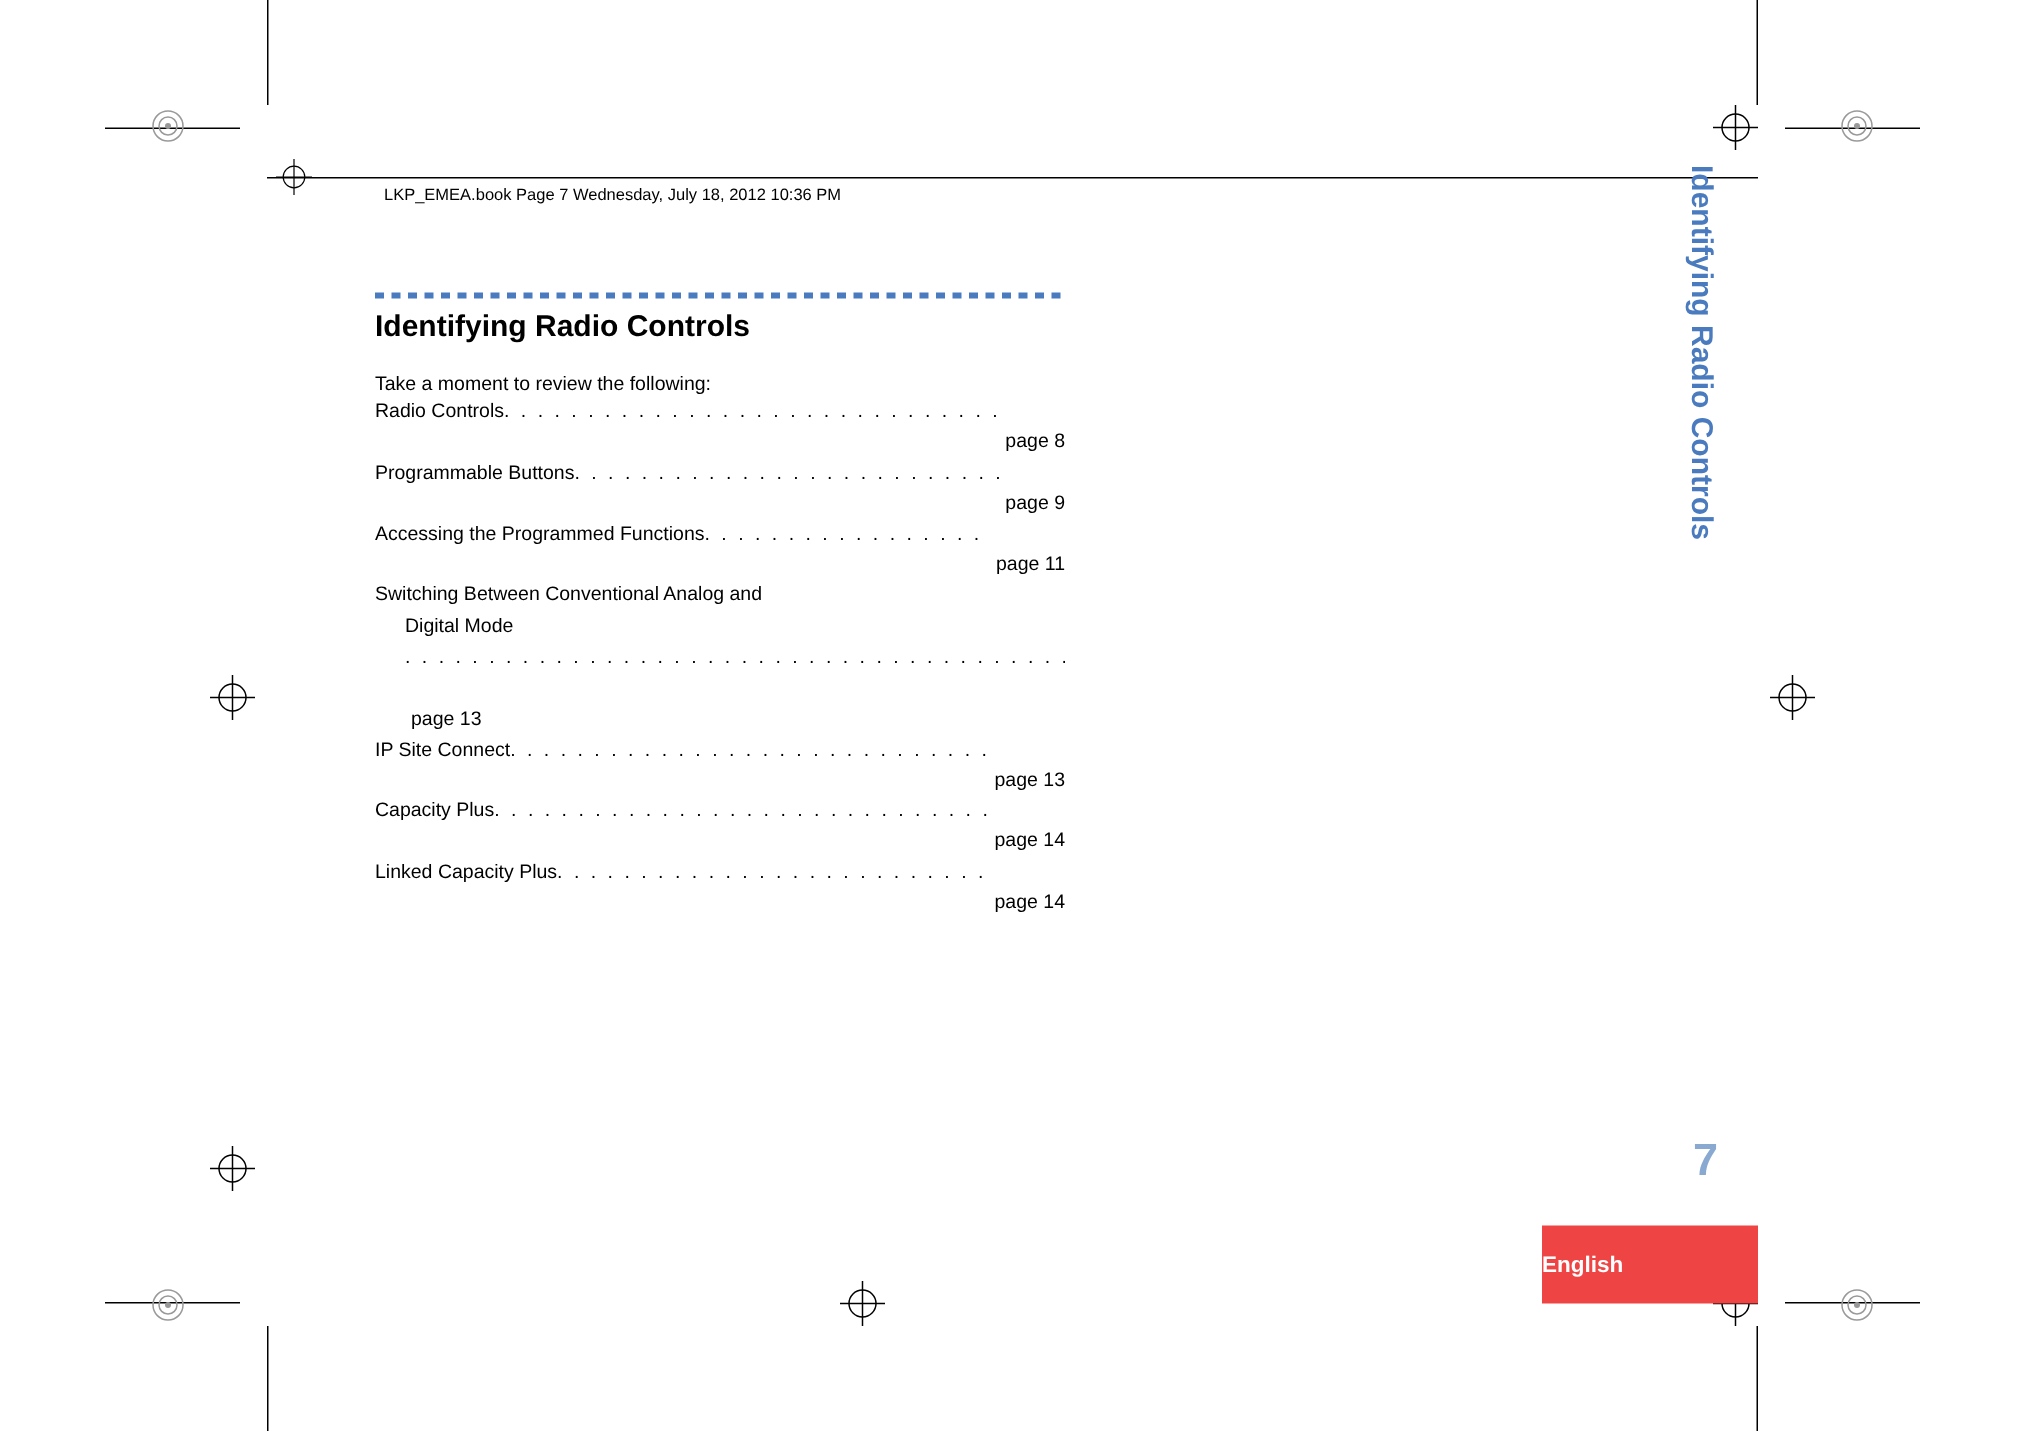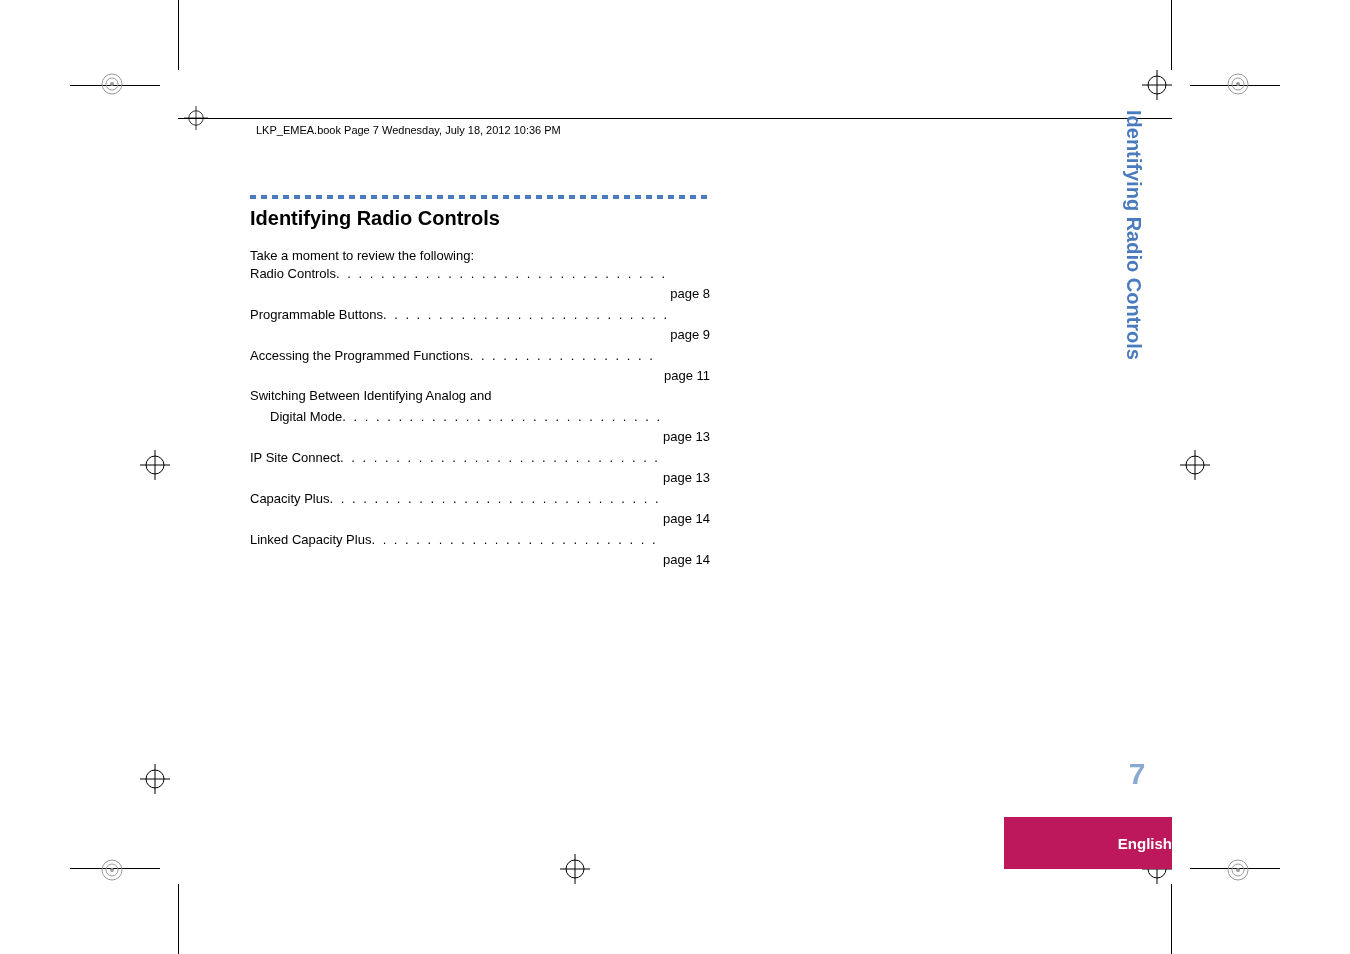--- a/index.html
+++ b/index.html
@@ -85,21 +85,21 @@
       color: #000;
       margin-bottom: 1px;
     }
     .toc-line {
       font-size: 13px;
       color: #000000;
       line-height: 1.6;
       display: flex;
       white-space: nowrap;
     }
-    .toc-line.indent { padding-left: 20px; }
+    .toc-line.indent { padding-left: 20px; flex-direction: column; }
     .toc-label { flex: 0 0 auto; }
     .toc-dots { flex: 1 1 auto; overflow: hidden; }
     .toc-dots::after { content: ". . . . . . . . . . . . . . . . . . . . . . . . . . . . . . . . . . . . . . . . . . . . . . . . . . . . . . . . . . . ."; letter-spacing: 2px; }
     .toc-page { flex: 0 0 auto; padding-left: 4px; margin-top: 20px; }
 
     
     .sidebar-title {
       position: absolute;
       right: 205px;
       top: 360px;
@@ -121,26 +121,26 @@
     .page-number {
       font-size: 30px;
       font-weight: bold;
       color: #89a9d1;
       line-height: 1;
     }
     .language-box {
       position: absolute;
       right: 178px;
       bottom: 85px;
-      width: 168px;
+      width: 144px;
       height: 52px;
-      background: #be185d;
+      background: #ef4444;
       display: flex;
       align-items: center;
-      justify-content: flex-end;
+      justify-content: flex-start;
     }
     .language-text {
       color: #fff;
       font-weight: bold;
       font-size: 15px;
     }
   </style>
 </head>
 <body>
 
@@ -292,21 +292,21 @@
         <span class="toc-label">Programmable Buttons</span>
         <span class="toc-dots"></span>
         <span class="toc-page">page 9</span>
       </div>
       <div class="toc-line">
         <span class="toc-label">Accessing the Programmed Functions</span>
         <span class="toc-dots"></span>
         <span class="toc-page">page 11</span>
       </div>
       <div class="toc-line">
-        <span class="toc-label">Switching Between Identifying Analog and</span>
+        <span class="toc-label">Switching Between Conventional Analog and</span>
       </div>
       <div class="toc-line indent">
         <span class="toc-label">Digital Mode</span>
         <span class="toc-dots"></span>
         <span class="toc-page">page 13</span>
       </div>
       <div class="toc-line">
         <span class="toc-label">IP Site Connect</span>
         <span class="toc-dots"></span>
         <span class="toc-page">page 13</span>

